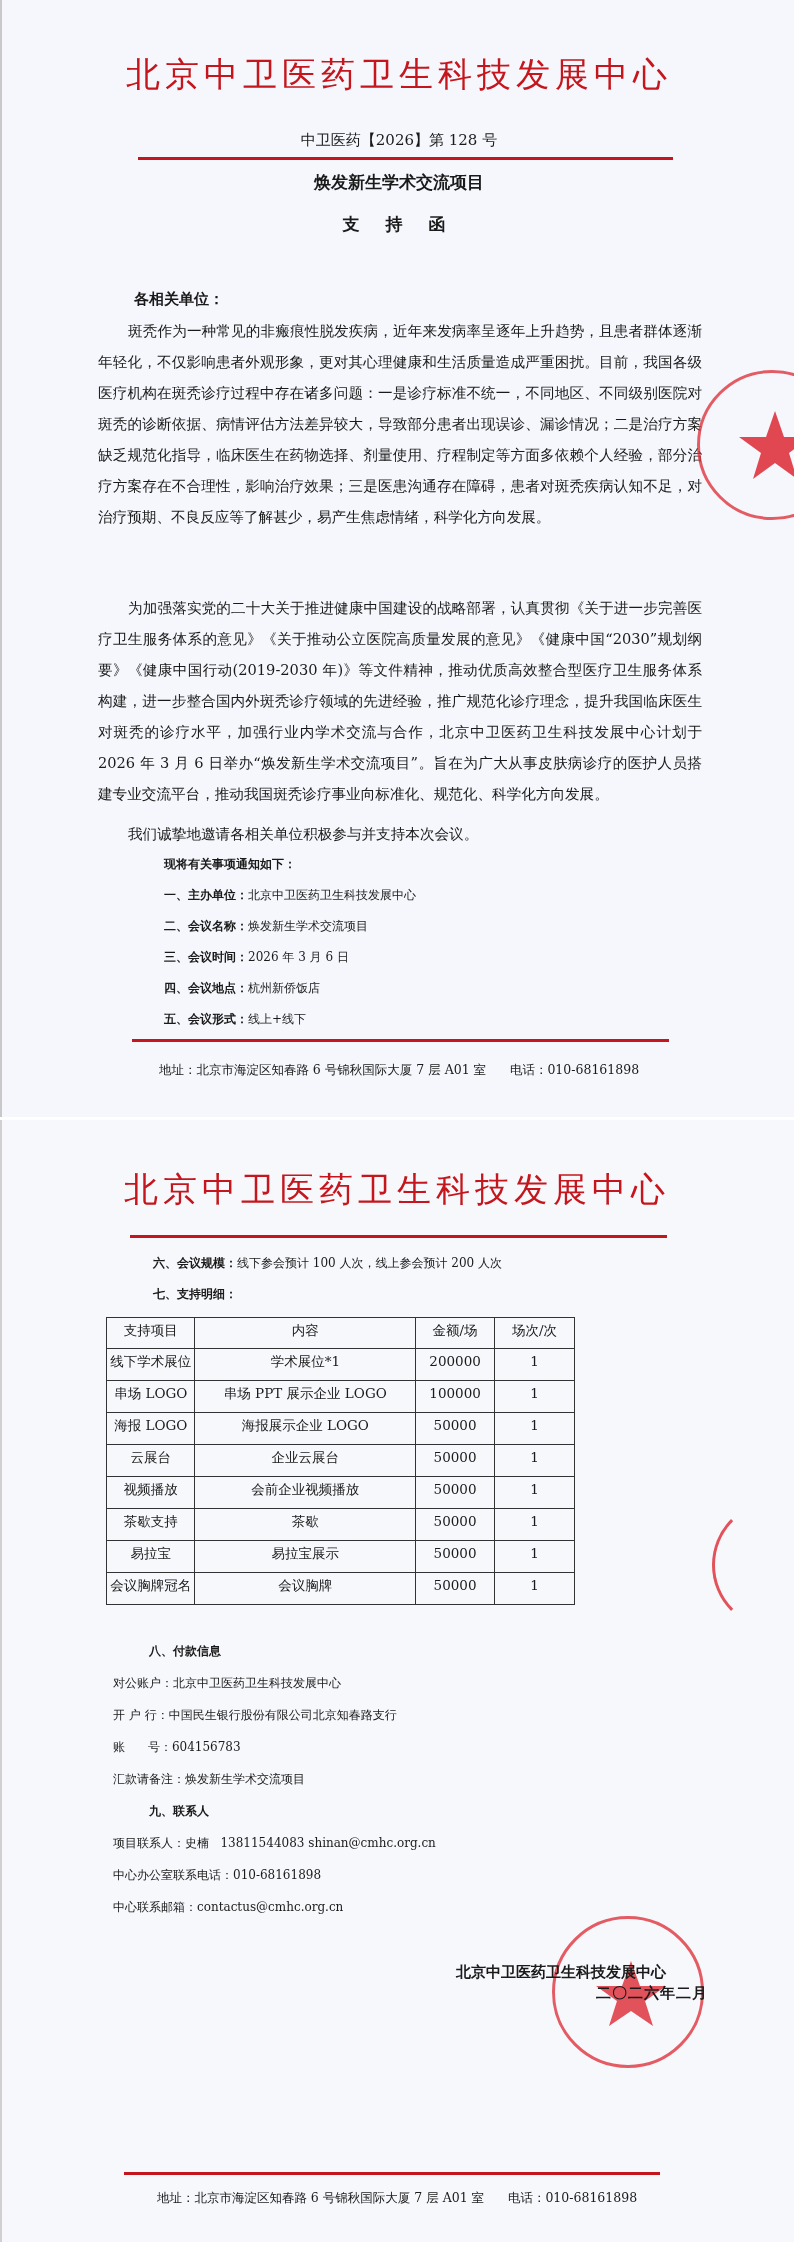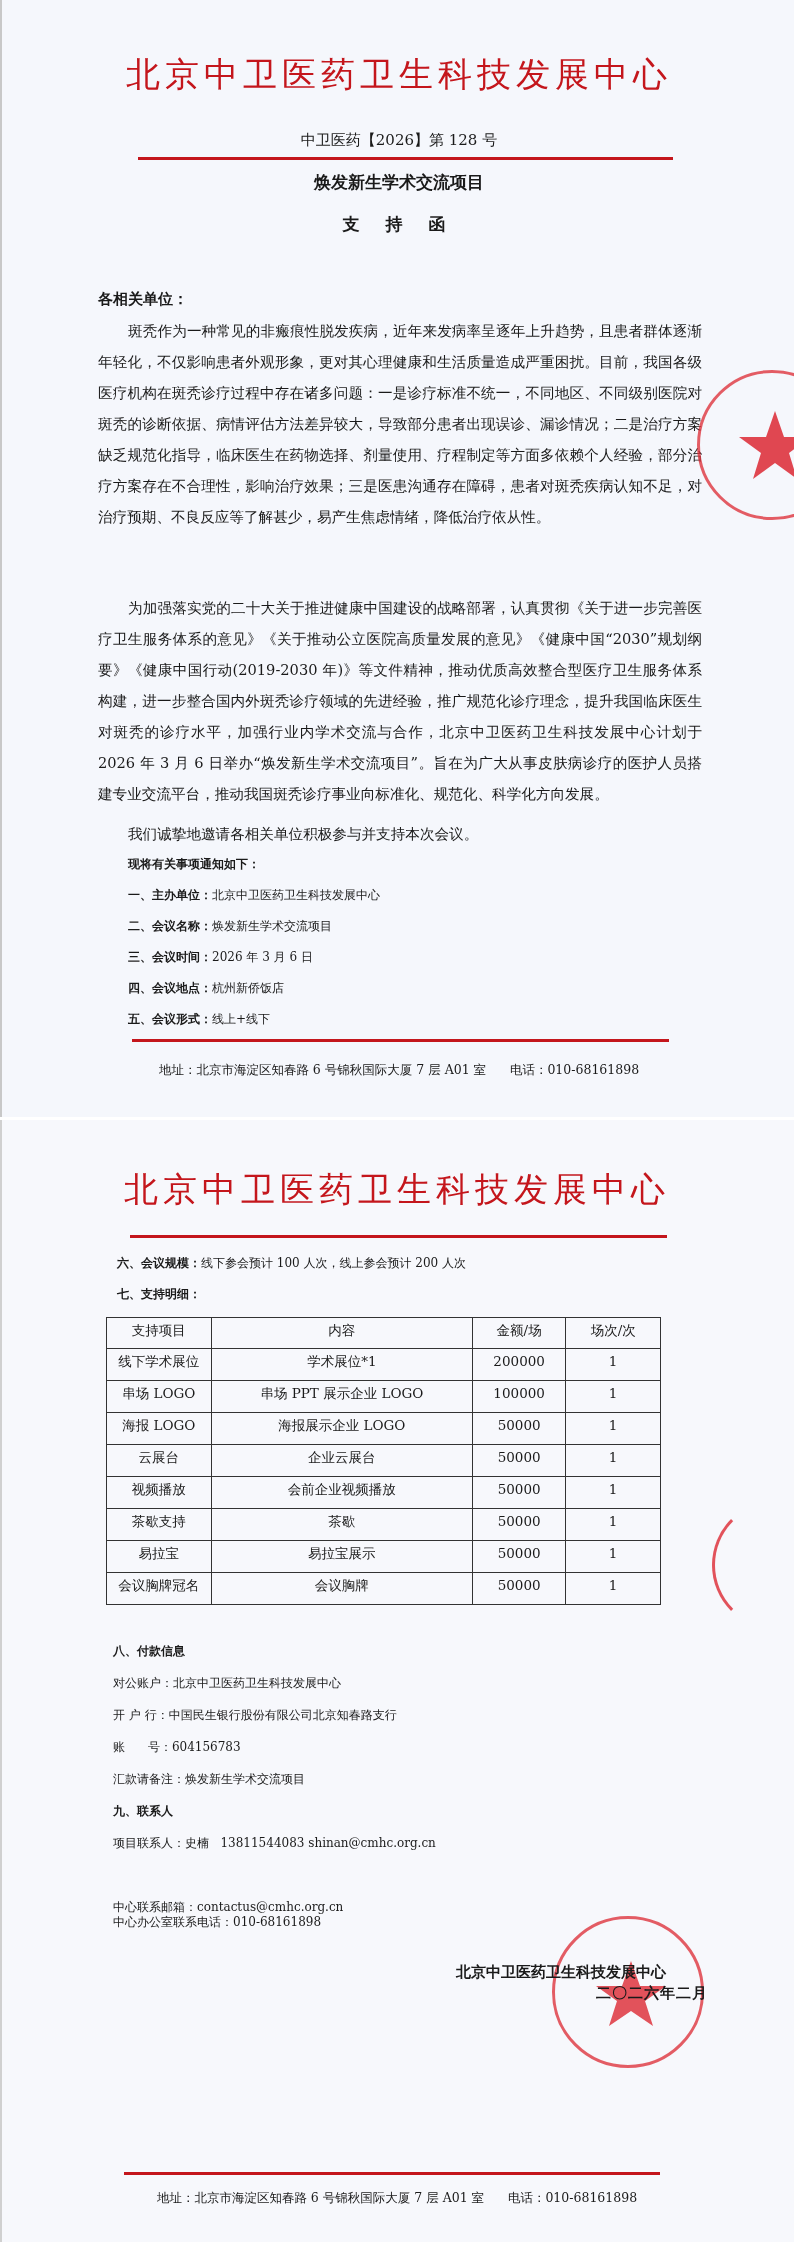--- a/index.html
+++ b/index.html
@@ -9,43 +9,43 @@
     #page1 { top: 0; height: 1117px; border-left: 2px solid #c8c8c8; }
     #page2 { top: 1120px; height: 1122px; background: #f7f8fc; border-left: 2px solid #d0d0d0; }
     .abs { position: absolute; }
     .letterhead { left: 0; width: 794px; text-align: center; color: #c4161c; font-family: "DejaVu Sans", sans-serif; font-size: 34px; letter-spacing: 5px; font-weight: normal; }
     .redline { height: 3px; background: #c4161c; }
     .docno { left: 0; width: 794px; text-align: center; font-size: 15px; }
     .subtitle { left: 0; width: 794px; text-align: center; font-size: 17px; font-weight: bold; font-family: "DejaVu Sans", sans-serif; }
     .hantitle { left: 0; width: 794px; text-align: center; font-size: 17px; font-weight: bold; letter-spacing: 10px; font-family: "DejaVu Sans", sans-serif; }
     .para { left: 96px; width: 604px; font-size: 14.6px; line-height: 31px; text-indent: 30px; text-align: justify; }
     .line { font-size: 12px; white-space: nowrap; }
-    .bold { font-weight: bold; font-family: "DejaVu Sans", sans-serif; }
+    .bold { font-weight: bold; font-family: "DejaVu Sans", sans-serif; margin-left: 36px; }
     .footer { left: 0; width: 794px; text-align: center; font-size: 12.5px; white-space: pre; }
-    table.support { position: absolute; left: 106px; top: 1317px; width: 555px; border-collapse: collapse; font-size: 13.5px; }
+    table.support { position: absolute; left: 106px; top: 1317px; width: 469px; border-collapse: collapse; font-size: 13.5px; }
     table.support th, table.support td { border: 1.2px solid #333; height: 32px; text-align: center; font-weight: normal; padding: 0 2px; }
     table.support th { vertical-align: top; padding-top: 4px; height: 31px; }
     table.support td { vertical-align: top; padding-top: 4px; }
     .stamp { position: absolute; border-radius: 50%; border: 3px solid rgba(220,40,50,0.75); }
     .stamp svg { position: absolute; left: 0; top: 0; }
     .sign { font-size: 15px; font-weight: bold; font-family: "DejaVu Sans", sans-serif; white-space: nowrap; }
   </style>
 </head>
 <body>
 
 <div id="page1" class="page">
   <div class="abs letterhead" style="top:52px;">北京中卫医药卫生科技发展中心</div>
   <div class="abs docno" style="top:131px;">中卫医药【2026】第 128 号</div>
   <div class="abs redline" style="left:136px; width:535px; top:157px;"></div>
   <div class="abs subtitle" style="top:171px;">焕发新生学术交流项目</div>
   <div class="abs hantitle" style="top:213px;">支 持 函</div>
 
   <div class="abs line bold" style="left:96px; top:290px; font-size:15px;">各相关单位：</div>
 
-  <div class="abs para" style="top:315px;">斑秃作为一种常见的非瘢痕性脱发疾病，近年来发病率呈逐年上升趋势，且患者群体逐渐年轻化，不仅影响患者外观形象，更对其心理健康和生活质量造成严重困扰。目前，我国各级医疗机构在斑秃诊疗过程中存在诸多问题：一是诊疗标准不统一，不同地区、不同级别医院对斑秃的诊断依据、病情评估方法差异较大，导致部分患者出现误诊、漏诊情况；二是治疗方案缺乏规范化指导，临床医生在药物选择、剂量使用、疗程制定等方面多依赖个人经验，部分治疗方案存在不合理性，影响治疗效果；三是医患沟通存在障碍，患者对斑秃疾病认知不足，对治疗预期、不良反应等了解甚少，易产生焦虑情绪，降低治疗依从性。</div>
+  <div class="abs para" style="top:315px;">斑秃作为一种常见的非瘢痕性脱发疾病，近年来发病率呈逐年上升趋势，且患者群体逐渐年轻化，不仅影响患者外观形象，更对其心理健康和生活质量造成严重困扰。目前，我国各级医疗机构在斑秃诊疗过程中存在诸多问题：一是诊疗标准不统一，不同地区、不同级别医院对斑秃的诊断依据、病情评估方法差异较大，导致部分患者出现误诊、漏诊情况；二是治疗方案缺乏规范化指导，临床医生在药物选择、剂量使用、疗程制定等方面多依赖个人经验，部分治疗方案存在不合理性，影响治疗效果；三是医患沟通存在障碍，患者对斑秃疾病认知不足，对治疗预期、不良反应等了解甚少，易产生焦虑情绪，科学化方向发展。</div>
   <div class="abs para" style="top:592px;">为加强落实党的二十大关于推进健康中国建设的战略部署，认真贯彻《关于进一步完善医疗卫生服务体系的意见》《关于推动公立医院高质量发展的意见》《健康中国“2030”规划纲要》《健康中国行动(2019-2030 年)》等文件精神，推动优质高效整合型医疗卫生服务体系构建，进一步整合国内外斑秃诊疗领域的先进经验，推广规范化诊疗理念，提升我国临床医生对斑秃的诊疗水平，加强行业内学术交流与合作，北京中卫医药卫生科技发展中心计划于 2026 年 3 月 6 日举办“焕发新生学术交流项目”。旨在为广大从事皮肤病诊疗的医护人员搭建专业交流平台，推动我国斑秃诊疗事业向标准化、规范化、科学化方向发展。</div>
   <div class="abs para" style="top:818px;">我们诚挚地邀请各相关单位积极参与并支持本次会议。</div>
 
   <div class="abs line bold" style="left:126px; top:856px;">现将有关事项通知如下：</div>
 
   <div class="abs line" style="left:126px; top:887px;">
     <span class="bold">一、主办单位：</span><span>北京中卫医药卫生科技发展中心</span>
   </div>
   <div class="abs line" style="left:126px; top:918px;">
     <span class="bold">二、会议名称：</span><span>焕发新生学术交流项目</span>
@@ -150,21 +150,21 @@
 <div class="stamp" style="left:712px; top:1500px; width:130px; height:130px; border-left-color:rgba(220,40,50,0.8); border-top-color:transparent; border-bottom-color:transparent; border-right-color:transparent;"></div>
 
 <div class="abs line bold" style="left:113px; top:1643px;">八、付款信息</div>
 <div class="abs line" style="left:113px; top:1675px;">对公账户：北京中卫医药卫生科技发展中心</div>
 <div class="abs line" style="left:113px; top:1707px; white-space:pre;">开 户 行：中国民生银行股份有限公司北京知春路支行</div>
 <div class="abs line" style="left:113px; top:1739px; white-space:pre;text-align:center;">账      号：604156783</div>
 <div class="abs line" style="left:113px; top:1771px;">汇款请备注：焕发新生学术交流项目</div>
 
 <div class="abs line bold" style="left:113px; top:1803px;">九、联系人</div>
 <div class="abs line" style="left:113px; top:1835px; white-space:pre;">项目联系人：史楠   13811544083 shinan@cmhc.org.cn</div>
-<div class="abs line" style="left:113px; top:1914px;">中心办公室联系电话：010-68161898</div>
+<div class="abs line" style="left:113px; top:1867px;">中心办公室联系电话：010-68161898</div>
 <div class="abs line" style="left:113px; top:1899px;">中心联系邮箱：contactus@cmhc.org.cn</div>
 
 <div class="stamp" style="left:552px; top:1916px; width:152px; height:152px;">
   <svg width="152" height="152" viewBox="0 0 152 152">
     <polygon points="76,42 85,67 111,67 90,82 98,107 76,92 54,107 62,82 41,67 67,67" fill="rgba(220,40,50,0.8)"></polygon>
   </svg>
 </div>
 
 <div class="abs sign" style="left:456px; top:1963px;">北京中卫医药卫生科技发展中心</div>
 <div class="abs sign" style="left:585px; top:1984px; letter-spacing:1px;margin-left:11px;">二〇二六年二月</div>

